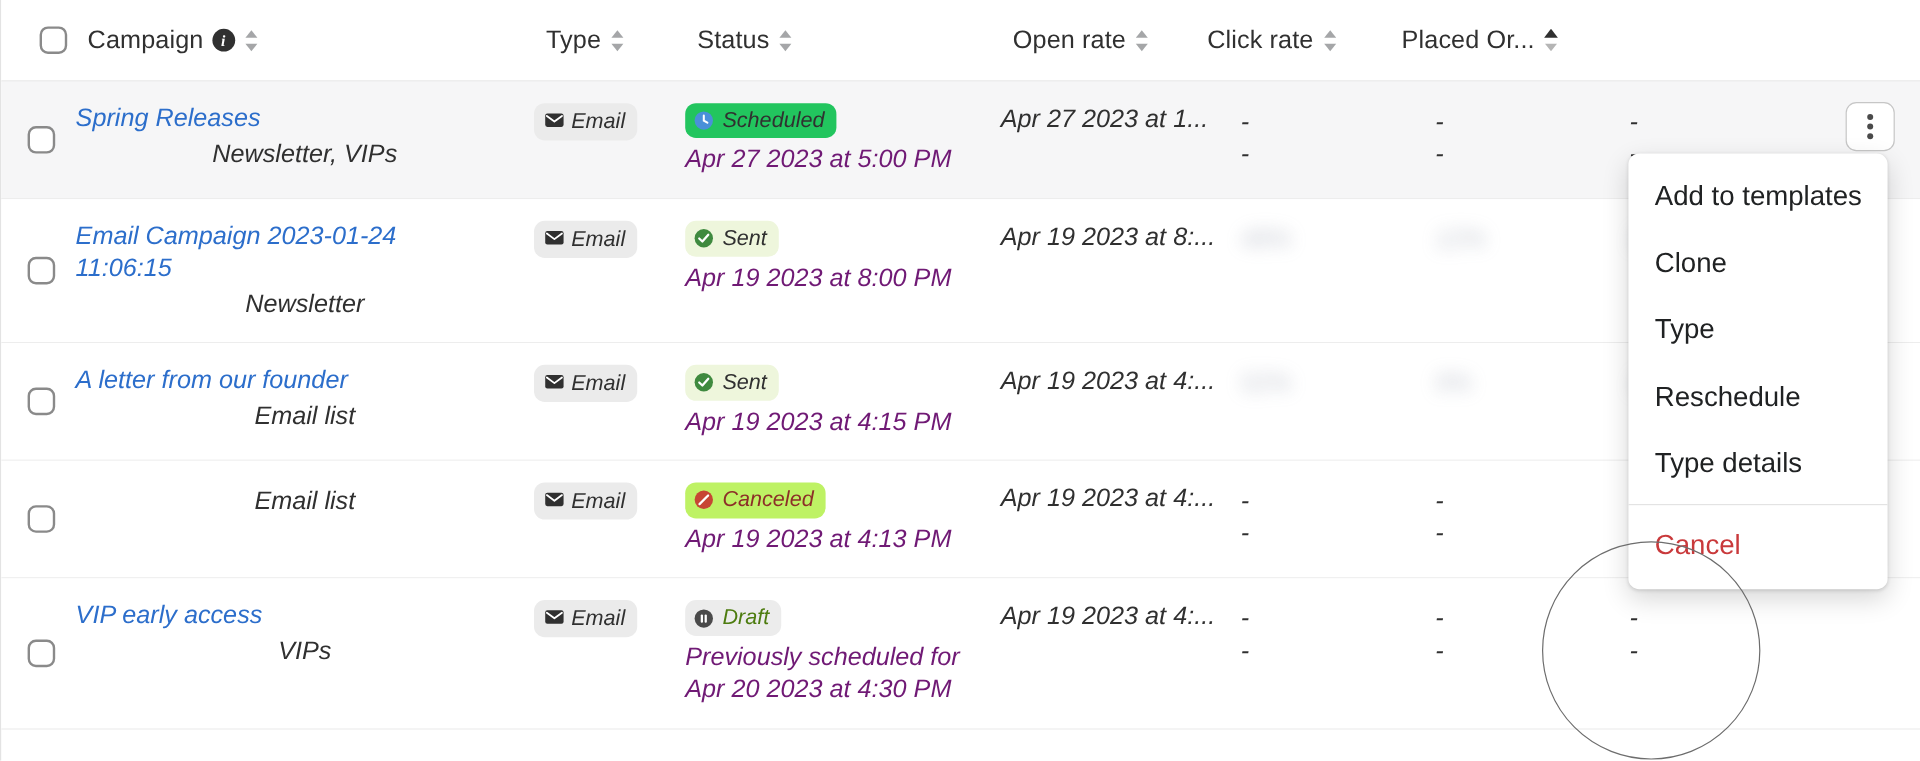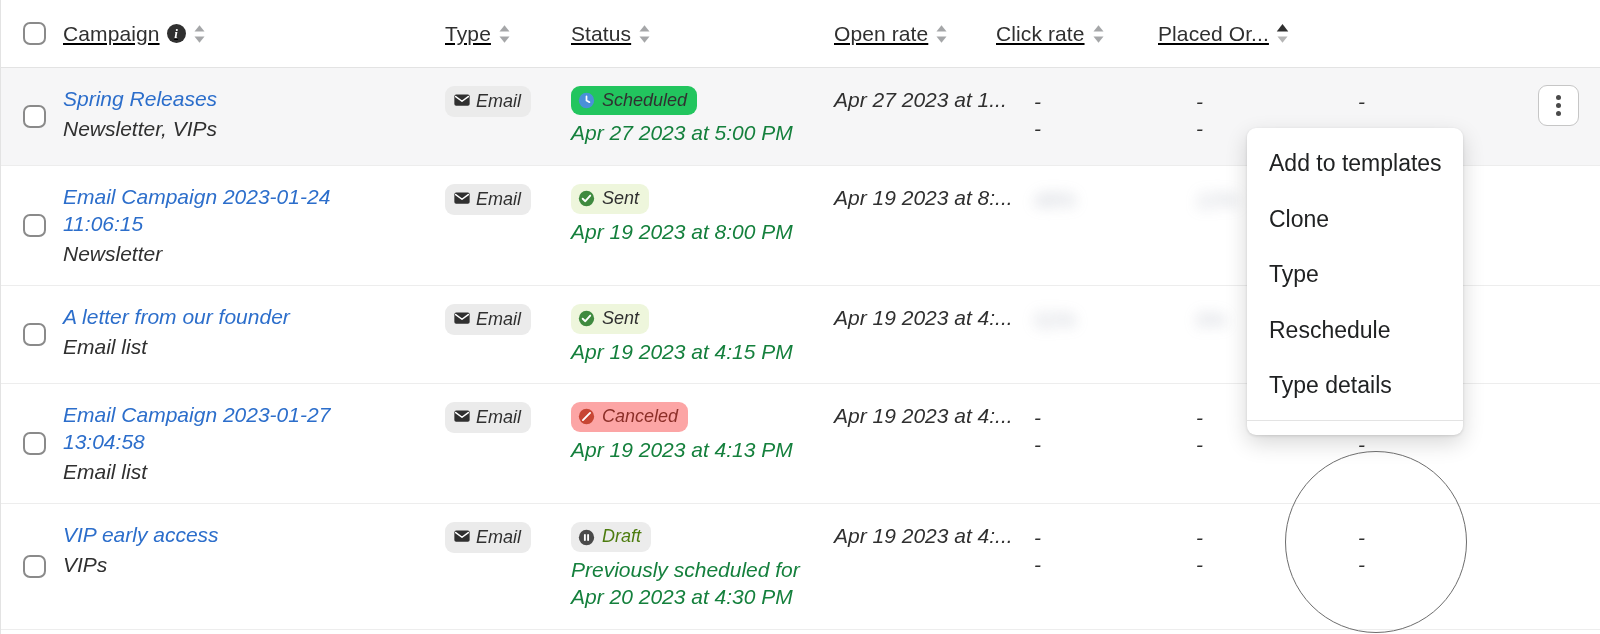--- a/index.html
+++ b/index.html
@@ -17,24 +17,23 @@
     border-left: 1px solid #e3e3e3;
     overflow: hidden;
   }
 
   
   .tbl { width: 1600px; position: relative; }
 
   .hrow {
     display: flex; align-items: center;
     height: 68px;
-    padding-left: 22px;
+    padding-left: 32px;
     border-bottom: 1px solid #e3e3e3;
     background: #ffffff;
-    text-decoration: underline;
   }
   .row {
     display: flex; align-items: flex-start;
     padding-left: 22px;
     border-bottom: 1px solid #ededed;
     background: #ffffff;
     position: relative;
     font-style: italic;
   }
   .row.selected { background: #f6f6f7; }
@@ -80,39 +79,39 @@
   .row .c-name, .row .c-type, .row .c-status,
   .row .c-upd, .row .c-open, .row .c-click, .row .c-orders { padding-top: 18px; padding-bottom: 18px; }
   .row .c-check { padding-top: 0; align-self: center; }
 
   .camp-link {
     color: #2c6ecb; font-size: 21px; line-height: 1.28;
     text-decoration: none; display: block; font-weight: 400;
     max-width: 320px;
   }
   .camp-sub {
-    color: #303030; font-size: 21px; line-height: 1.3; margin-top: 2px;
+    color: #303030; font-size: 21px; line-height: 1.3; margin-top: 2px; text-align: center;
   }
 
   
   .pill-type {
     display: inline-flex; align-items: flex-start; gap: 5px;
     background: #ebebeb; color: #303030;
     border-radius: 9px; padding: 5px 10px 5px 8px;
     font-size: 18px;
   }
 
   
   .status-badge {
     display: inline-flex; align-items: center; gap: 7px;
     border-radius: 9px; padding: 3px 10px 3px 7px;
     font-size: 18px; line-height: 1.3;
   }
   .status-sub {
-    font-size: 21px; color: #15803d; margin-top: 4px; line-height: 1.32;
+    font-size: 21px; color: #701a75; margin-top: 4px; line-height: 1.32;
     max-width: 240px;
   }
   .dot-ic { width: 17px; height: 17px; flex: 0 0 auto; }
 
   .updcell { font-size: 21px; color: #303030; line-height: 1.3; white-space: nowrap; }
   .metric { font-size: 21px; color: #303030; line-height: 1.55; }
   .metric div { height: 27px; }
 
   .blurred {
     filter: blur(7px);
@@ -127,21 +126,21 @@
     border: 1px solid #c6c6c6; border-radius: 9px;
     background: #fff;
     display: flex; flex-direction: column; align-items: center; justify-content: center;
     gap: 3px;
   }
   .kebab span { width: 5px; height: 5px; border-radius: 50%; background: #4a4a4a; display: block; }
 
   
   .menu {
     position: absolute;
-    left: 1246px; top: 128px;
+    left: 1356px; top: 128px;
     width: 216px;
     background: #ffffff;
     border-radius: 9px;
     box-shadow: 0 1px 3px rgba(0,0,0,.12), 0 8px 22px rgba(0,0,0,.16);
     padding: 8px 0;
     z-index: 40;
   }
   .menu-item {
     padding: 14px 22px;
     font-size: 23px; color: #202223;
@@ -365,31 +364,30 @@
               <div>1</div>
               <div>&nbsp;</div>
             </div>
           </div>
         </div>
         <div class="row">
           <div class="c-check">
             <div class="cb"></div>
           </div>
           <div class="c-name">
-            <a class="camp-link" href="#">Email Campaign 2023-01-27 13:04:58</a>
             <div class="camp-sub">Email list</div>
           </div>
           <div class="c-type"><span class="pill-type">
               <svg style="width:18px;height:18px;flex:0 0 auto" viewBox="0 0 20 20">
                 <rect x="1.5" y="4" width="17" height="12.5" rx="2" fill="#303030"></rect>
                 <path d="M3 6.2 L10 11.4 L17 6.2" stroke="#fff" stroke-width="1.7" fill="none" stroke-linecap="round" stroke-linejoin="round"></path>
               </svg>
               <span>Email</span>
             </span></div>
-          <div class="c-status"><span class="status-badge" style="background:#fca5a5;color:#8c2f28">
+          <div class="c-status"><span class="status-badge" style="background:#bef264;color:#8c2f28">
               <svg class="dot-ic" viewBox="0 0 20 20">
                 <circle cx="10" cy="10" r="9" fill="#c74634"></circle>
                 <path d="M5.8 14.2 L14.2 5.8" stroke="#fff" stroke-width="2.2" stroke-linecap="round"></path>
               </svg>
               <span>Canceled</span>
             </span><div class="status-sub">Apr 19 2023 at 4:13 PM</div></div>
           <div class="c-upd">
             <div class="updcell">Apr 19 2023 at 4:...</div>
           </div>
           <div class="c-open">
@@ -459,16 +457,17 @@
       </div>
   </div>
 
   <div class="menu">
     <div class="menu-item">Add to templates</div>
     <div class="menu-item">Clone</div>
     <div class="menu-item">Type</div>
     <div class="menu-item">Reschedule</div>
     <div class="menu-item">Type details</div>
     <div class="menu-sep"></div>
+    <div class="menu-item danger">Cancel</div>
   </div>
 
   <div class="magnifier"></div>
 </div>
 
 </body></html>

